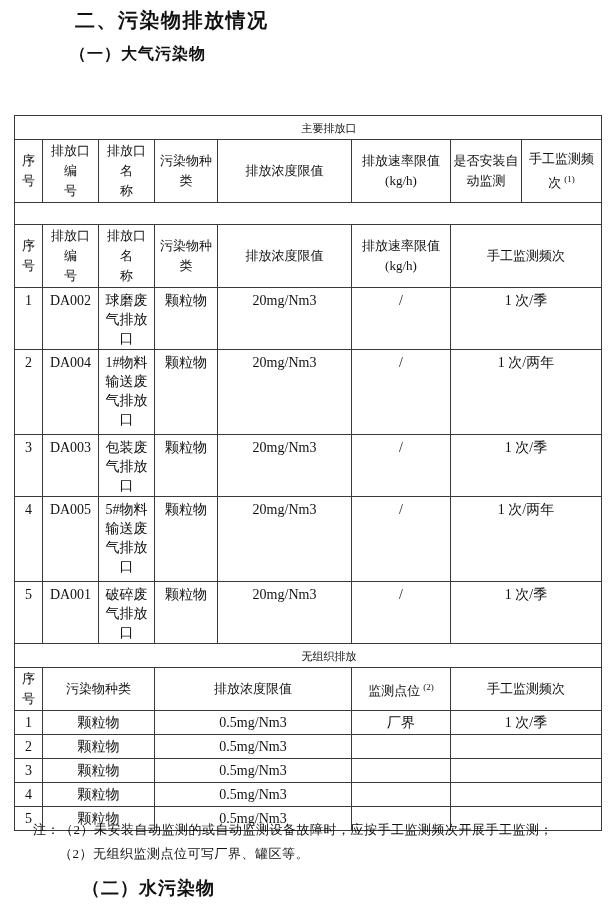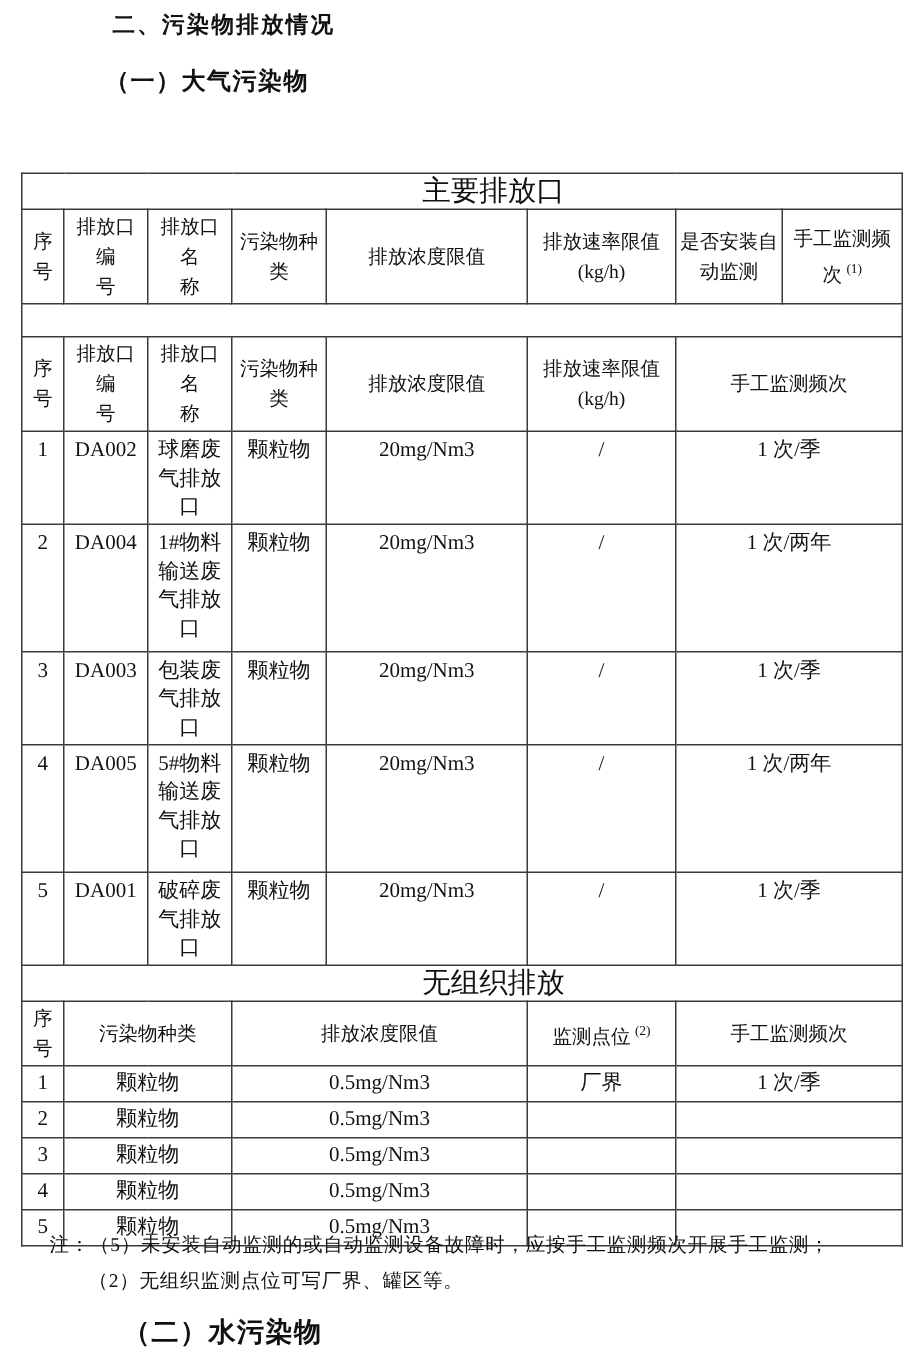--- a/index.html
+++ b/index.html
@@ -4,21 +4,21 @@
 <style>
   html, body { margin:0; padding:0; }
   body {
     width:616px; height:909px;
     background:#ffffff; color:#111;
     font-family:"Liberation Serif","DejaVu Serif",serif;
     position:relative; overflow:hidden;
   }
   .doc-title {
     position:absolute; left:75px; top:7px;
-    font-size:15px; font-weight:bold; letter-spacing:1.5px;
+    font-size:20px; font-weight:bold; letter-spacing:1.5px;
   }
   .sub-title-air {
     position:absolute; left:70px; top:44px;
     font-size:16px; font-weight:bold; letter-spacing:1px;
   }
   .sub-title-water {
     position:absolute; left:70px; top:876px;
     font-size:18px; font-weight:bold; letter-spacing:1px;margin-left:12px;
   }
   table.permit {
@@ -26,21 +26,21 @@
     width:587px; table-layout:fixed;
     border-collapse:collapse;
   }
   table.permit td, table.permit th {
     border:1px solid #3a3a3a;
     text-align:center; vertical-align:middle;
     font-weight:normal; color:#111;
     padding:1px 2px; overflow:hidden;
     font-size:13px; line-height:20px;
   }
-  tr.band td { height:21px; font-size:19px;padding-left:44px; }
+  tr.band td { height:21px; font-size:11px;padding-left:44px; }
   tr.hdr { height:44px; }
   tr.hdr th { white-space:pre-line; }
   tr.empty-row { height:22px; }
   tr.data td {
     font-size:14px; line-height:19px;
     vertical-align:top; padding-top:3px;
   }
   td.name-cell { word-break:break-all; padding-left:4px; padding-right:4px;margin-top:40px; }
   tr.fdata td { font-size:14px; height:21px; line-height:17px; }
   sup { font-size:9px; margin-left:3px; }
@@ -192,17 +192,17 @@
     <td>5</td>
     <td colspan="2">颗粒物</td>
     <td colspan="2">0.5mg/Nm3</td>
     <td></td>
     <td colspan="2"></td>
   </tr>
 </tbody>
   </table>
 
 <div class="notes">
-  <div class="note-line"><span>注：</span><span>（5）未安装自动监测的或自动监测设备故障时，应按手工监测频次开展手工监测；</span></div>
+  <div class="note-line"><span>注：</span><span>（2）未安装自动监测的或自动监测设备故障时，应按手工监测频次开展手工监测；</span></div>
   <div class="note-line indent">（2）无组织监测点位可写厂界、罐区等。</div>
 </div>
 
 <div class="sub-title-water">（二）水污染物</div>
 
 </body></html>

